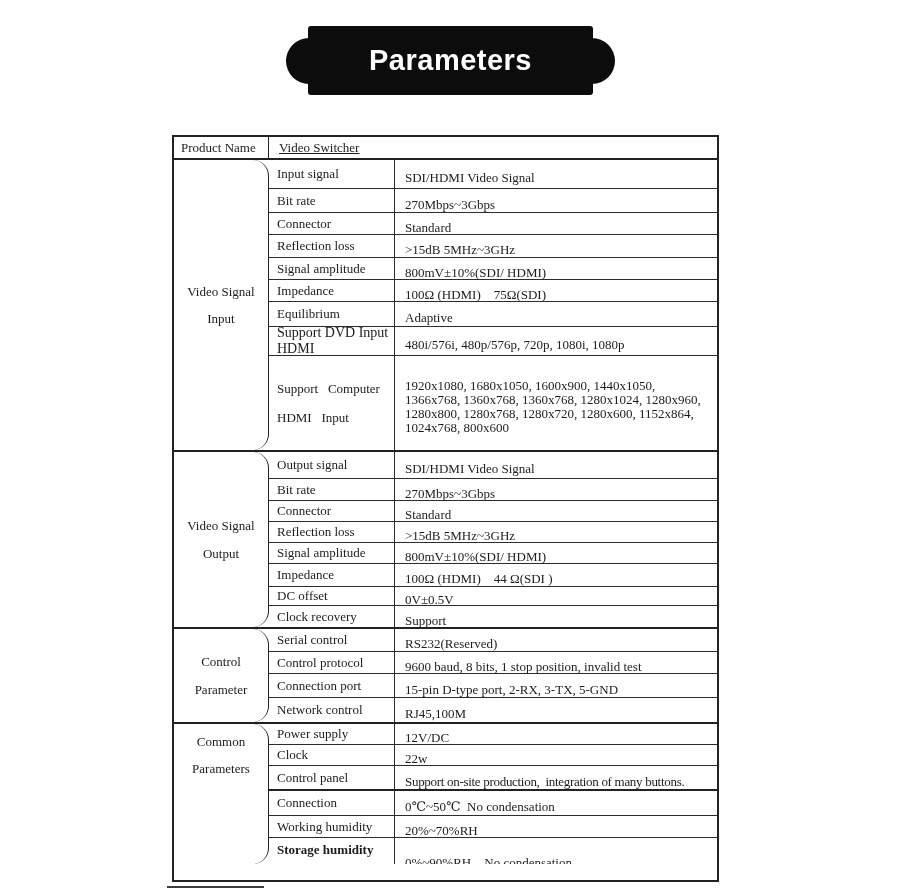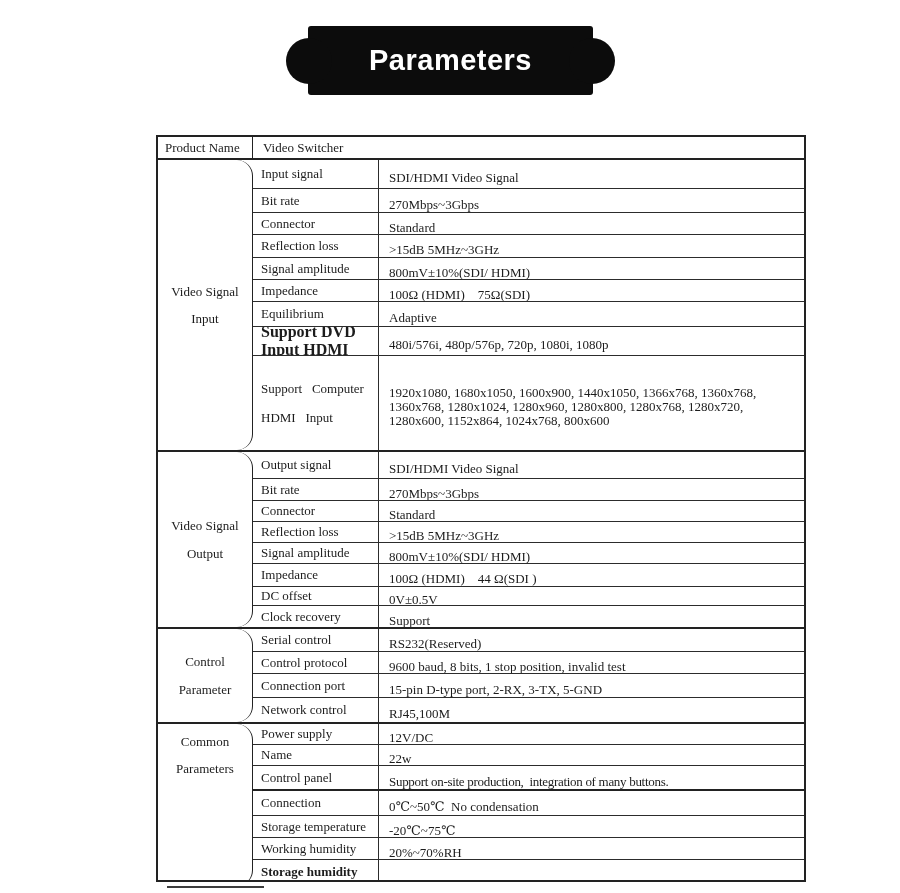--- a/index.html
+++ b/index.html
@@ -22,30 +22,30 @@
   .banner::before { left:-22px; }
   .banner::after  { right:-22px; }
   .banner-title {
     position:relative; z-index:2;
     font-family:"Liberation Sans","DejaVu Sans",sans-serif;
     font-weight:700; font-size:29px; color:#ffffff; letter-spacing:0.5px;
   }
 
   
   .spec-table {
-    position:absolute; left:156px; top:135px; width:650px; height:747px;
+    position:absolute; left:172px; top:135px; width:547px; height:747px;
     box-sizing:border-box; border:2px solid #222222; background:#fff;
     font-size:13px; overflow:hidden; display:flex; flex-direction:column;
   }
   .header-row { display:flex; height:21px; flex:none; box-sizing:border-box; }
   .header-label {
     width:95px; flex:none; box-sizing:border-box; border-right:1px solid #222;
     padding-left:7px; display:flex; align-items:center; white-space:pre-wrap;
   }
-  .header-value { flex:1; padding-left:10px; display:flex; align-items:center; white-space:pre-wrap; }
+  .header-value { flex:1; padding-left:10px; display:flex; align-items:center; white-space:pre-wrap;text-decoration:underline; }
 
   .section { display:flex; flex:none; border-top:2px solid #222; min-width:0; }
   .section-label {
     width:95px; flex:none; box-sizing:border-box; border-right:1px solid #222;
     display:flex; align-items:center; justify-content:center; text-align:center;
     white-space:pre-wrap; line-height:2.1;border-radius:16px;
   }
   .section.top-label .section-label { align-items:flex-start; padding-top:4px;text-align:center; }
   .rows { flex:1; display:flex; flex-direction:column; min-width:0;justify-content:space-between; }
   .row { display:flex; flex:none; box-sizing:border-box; border-bottom:1px solid #2c2c2c; overflow:hidden; min-width:0; }
@@ -53,21 +53,21 @@
   .row.thick-bottom { border-bottom-width:2px; border-bottom-color:#222; }
   .attr {
     width:126px; flex:none; box-sizing:border-box; border-right:1px solid #2c2c2c;
     padding-left:8px; padding-right:2px; display:flex; align-items:center; white-space:pre-wrap;
   }
   .val {
     flex:1; min-width:0; box-sizing:border-box; padding:8px 6px 0 10px;
     display:flex; align-items:center; white-space:pre-wrap;
   }
 
-  .small-label .attr { font-size:16px;font-weight:bold; }
+  .small-label .attr { font-size:14px; }
   .multiline-label .attr { line-height:29px; }
   .res-row .val { line-height:14px; }
   .clip-row .attr { align-items:flex-start; padding-top:4px;font-weight:bold; }
   .clip-row .val { align-items:flex-end; }
   .clip-row .val .sink { display:block; margin-bottom:-7px; }
 
   .h19{height:19px}.h21{height:21px}.h22{height:22px}.h23{height:23px}.h24{height:24px}
   .h25{height:25px}.h26{height:26px}.h27{height:27px}.h29{height:29px}.h94{height:94px}
 
   
@@ -195,36 +195,32 @@
 
   <div class="section top-label">
     <div class="section-label">Common
 Parameters</div>
     <div class="rows">
       <div class="row h21">
         <div class="attr">Power supply</div>
         <div class="val">12V/DC</div>
       </div>
       <div class="row h21">
-        <div class="attr">Name</div>
+        <div class="attr">Clock</div>
         <div class="val">22w</div>
       </div>
       <div class="row h25 thick-bottom">
         <div class="attr">Control panel</div>
         <div class="val" style="letter-spacing:-0.3px">Support on-site production,  integration of many buttons.</div>
       </div>
       <div class="row h25">
         <div class="attr">Connection</div>
         <div class="val">0℃~50℃  No condensation</div>
       </div>
       <div class="row h22">
-        <div class="attr">Storage temperature</div>
-        <div class="val">-20℃~75℃</div>
-      </div>
-      <div class="row h22">
         <div class="attr">Working humidity</div>
         <div class="val">20%~70%RH</div>
       </div>
       <div class="row h26 clip-row">
         <div class="attr">Storage humidity</div>
         <div class="val"><span class="sink">0%~90%RH ,  No condensation</span></div>
       </div>
     </div>
   </div>
 

